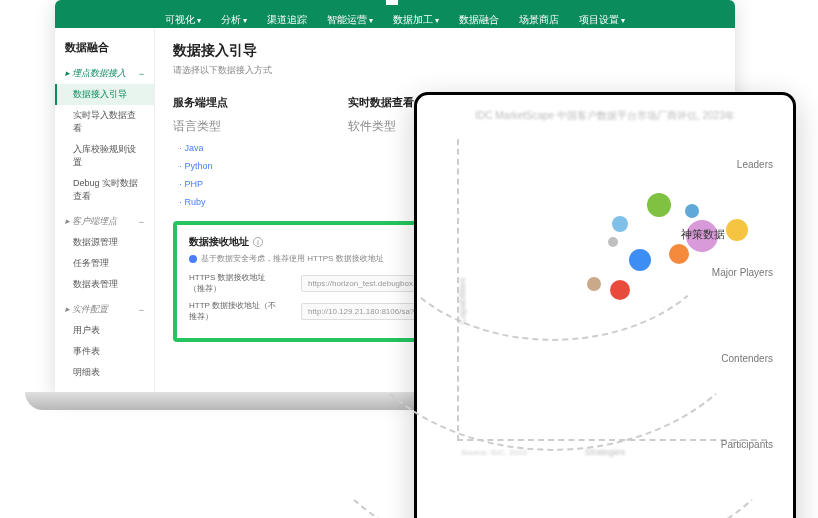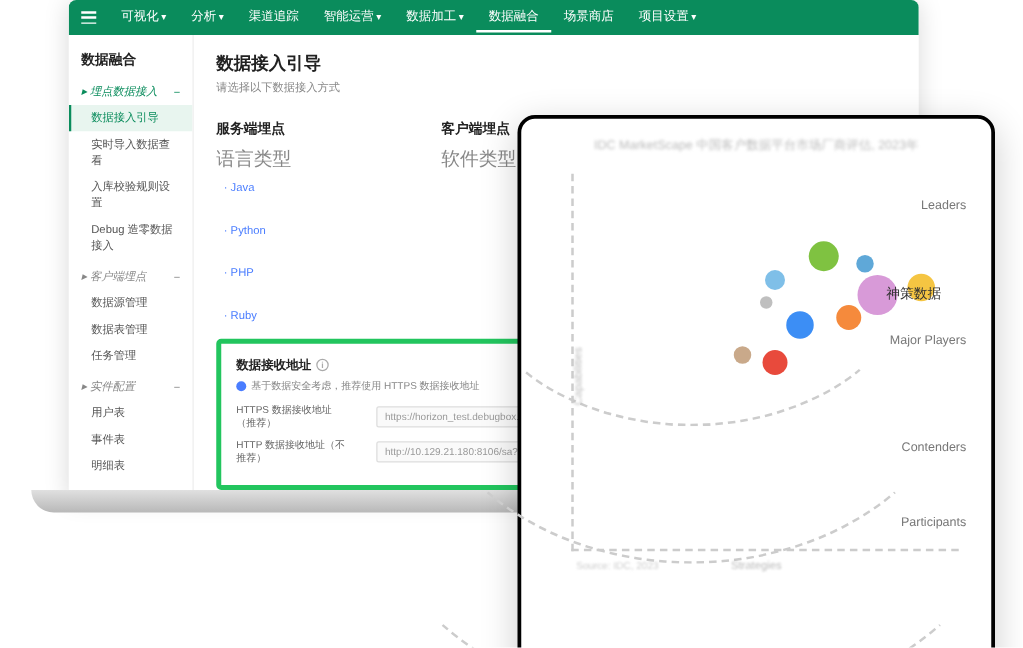--- a/index.html
+++ b/index.html
@@ -3,42 +3,42 @@
 <meta charset="utf-8">
 <style>
 * { margin: 0; padding: 0; box-sizing: border-box; }
 body { font-family: -apple-system, "PingFang SC", "Microsoft YaHei", sans-serif; background: #fff; width: 818px; height: 518px; position: relative; overflow: hidden; }
 
 .laptop { position: absolute; left: 55px; top: 0; width: 680px; height: 410px; }
 .screen { width: 100%; height: 398px; background: #fff; border-radius: 6px 6px 0 0; overflow: hidden; box-shadow: 0 2px 20px rgba(0,0,0,0.15); }
 .base { position: absolute; bottom: 0; left: -30px; right: -30px; height: 18px; background: linear-gradient(#e0e0e0, #b8b8b8); border-radius: 0 0 40px 40px; }
 .notch { position: absolute; top: 398px; left: 50%; transform: translateX(-50%); width: 80px; height: 6px; background: #ccc; border-radius: 0 0 8px 8px; }
 
-.topbar { background: #0a8c5c; height: 28px; display: flex; align-items: center; padding: 0 10px; gap: 4px; }
+.topbar { background: #0a8c5c; height: 28px; display: flex; align-items: center; padding: 0 10px; gap: 4px; flex-direction: column; }
 .topbar-item { color: #fff; font-size: 10px; padding: 4px 10px; cursor: pointer; white-space: nowrap; }
 .topbar-item.active { border-bottom: 2px solid #fff; font-weight: 500; }
 .chev { font-size: 8px; margin-left: 2px; }
 .hamburger { width: 12px; height: 10px; display: flex; flex-direction: column; justify-content: space-between; margin-right: 6px; }
 .hamburger span { height: 1.5px; background: #fff; }
 
 .content { display: flex; height: calc(100% - 28px); }
 .sidebar { width: 100px; background: #fff; border-right: 1px solid #eee; padding: 8px 0; overflow: hidden; }
 .side-title { font-size: 11px; font-weight: 600; padding: 4px 10px; color: #222; }
 .side-group { font-size: 9px; color: #888; padding: 4px 10px; display: flex; align-items: center; justify-content: space-between; margin-top: 4px; font-style: italic; }
 .side-group.green { color: #0a8c5c; }
 .side-item { font-size: 9px; color: #555; padding: 4px 10px 4px 18px; cursor: pointer; }
 .side-item.active { background: #e8f5ef; color: #0a8c5c; border-left: 2px solid #0a8c5c; padding-left: 16px; }
 
 .main { flex: 1; padding: 14px 18px; overflow: hidden; }
 .main-title { font-size: 14px; font-weight: 600; color: #222; margin-bottom: 4px; }
 .main-sub { font-size: 9px; color: #888; margin-bottom: 18px; }
 .endpoints { display: flex; gap: 120px; margin-bottom: 12px; }
 .ep-title { font-size: 11px; font-weight: 600; color: #222; margin-bottom: 8px; }
-.ep-sub { font-size: 15px; color: #888; margin-bottom: 6px; }
-.lang-list { display: flex; flex-direction: column; gap: 20px; }
+.ep-sub { font-size: 12px; color: #888; margin-bottom: 6px; }
+.lang-list { display: flex; flex-direction: column; gap: 4px; }
 .lang { font-size: 9px; color: #4a7dff; padding: 2px 6px; cursor: pointer; }
 
 .card { border: 4px solid #22c55e; border-radius: 4px; padding: 10px 12px; margin-top: 8px; width: 330px; }
 .card-title { font-size: 10px; font-weight: 600; color: #222; display: flex; align-items: center; gap: 4px; margin-bottom: 4px; }
 .info-icon { width: 10px; height: 10px; border: 1px solid #aaa; border-radius: 50%; font-size: 7px; display: flex; align-items: center; justify-content: center; color: #aaa; }
 .card-hint { font-size: 8px; color: #888; margin-bottom: 8px; }
 .hint-icon { display: inline-block; width: 8px; height: 8px; background: #4a7dff; border-radius: 50%; margin-right: 4px; vertical-align: middle; }
 .url-row { display: flex; align-items: center; gap: 20px; margin-bottom: 6px; }
 .url-label { font-size: 8px; color: #666; width: 92px; }
 .url-input { flex: 1; font-size: 8px; padding: 3px 6px; border: 1px solid #ddd; border-radius: 2px; color: #999; background: #fafafa; }
@@ -82,28 +82,28 @@
       <div class="sidebar">
         <div class="side-title">数据融合</div>
         <div id="side-groups">
             <div class="side-group green">
               <span>▸ 埋点数据接入</span>
               <span>−</span>
             </div>
             <div class="side-item active">数据接入引导</div>
             <div class="side-item">实时导入数据查看</div>
             <div class="side-item">入库校验规则设置</div>
-            <div class="side-item">Debug 造零数据接入</div>
+            <div class="side-item">Debug 实时数据查看</div>
             <div class="side-group">
               <span>▸ 客户端埋点</span>
               <span>−</span>
             </div>
             <div class="side-item">数据源管理</div>
+            <div class="side-item">任务管理</div>
             <div class="side-item">数据表管理</div>
-            <div class="side-item">任务管理</div>
             <div class="side-group">
               <span>▸ 实件配置</span>
               <span>−</span>
             </div>
             <div class="side-item">用户表</div>
             <div class="side-item">事件表</div>
             <div class="side-item">明细表</div>
             <div class="side-group">
               <span>▸ 实件配置</span>
               <span>−</span>
@@ -118,21 +118,21 @@
             <div class="ep-title">服务端埋点</div>
             <div class="ep-sub">语言类型</div>
             <div class="lang-list" id="lang-list">
                 <div class="lang">· Java</div>
                 <div class="lang">· Python</div>
                 <div class="lang">· PHP</div>
                 <div class="lang">· Ruby</div>
               </div>
           </div>
           <div>
-            <div class="ep-title">客户端埋点</div>
+            <div class="ep-title">实时数据查看</div>
             <div class="ep-sub">软件类型</div>
           </div>
           <div>
             <div class="ep-title">工具</div>
           </div>
         </div>
         <div class="card">
           <div class="card-title">
             <span>数据接收地址</span>
             <span class="info-icon">i</span>
@@ -173,19 +173,19 @@
         <div class="bubble" style="left: 195.56px; top: 117.8px; width: 22px; height: 22px; background: rgb(60, 142, 245);"></div>
         <div class="bubble" style="left: 179px; top: 84.56px; width: 16px; height: 16px; background: rgb(127, 191, 232);"></div>
         <div class="bubble" style="left: 251.72px; top: 73.48px; width: 14px; height: 14px; background: rgb(95, 168, 216);"></div>
         <div class="bubble" style="left: 177px; top: 149px; width: 20px; height: 20px; background: rgb(232, 74, 60);"></div>
         <div class="bubble" style="left: 153.92px; top: 145.96px; width: 14px; height: 14px; background: rgb(201, 169, 138);"></div>
         <div class="bubble" style="left: 175.48px; top: 105.68px; width: 10px; height: 10px; background: rgb(191, 191, 191);"></div>
       </div>
     <div class="quad-label" style="top:28px;">Leaders</div>
     <div class="quad-label" style="top:136px;">Major Players</div>
     <div class="quad-label" style="top:222px;">Contenders</div>
-    <div class="quad-label" style="top:282px;">Participants</div>
-    <div class="callout" style="right:24px; top:96px;">神策数据</div>
+    <div class="quad-label" style="top:308px;">Participants</div>
+    <div class="callout" style="right:52px; top:96px;">神策数据</div>
     <div class="ylabel">Capabilities</div>
     <div class="xlabel">Strategies</div>
     <div class="src">Source: IDC, 2023</div>
   </div>
 </div>
 
 </body></html>

